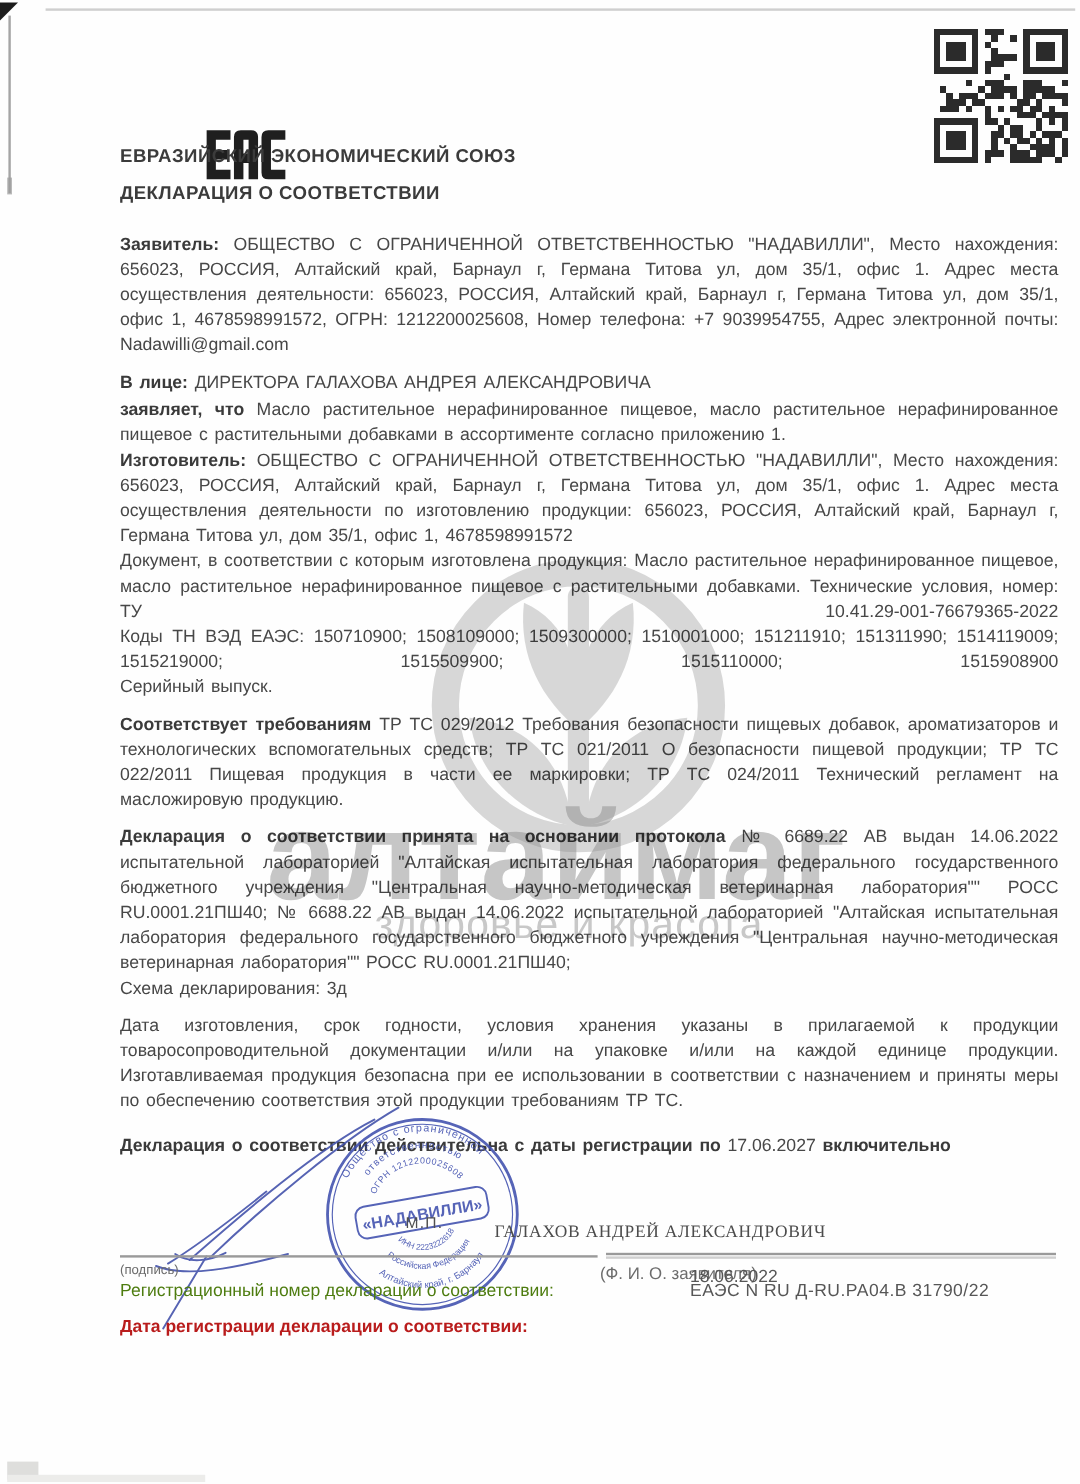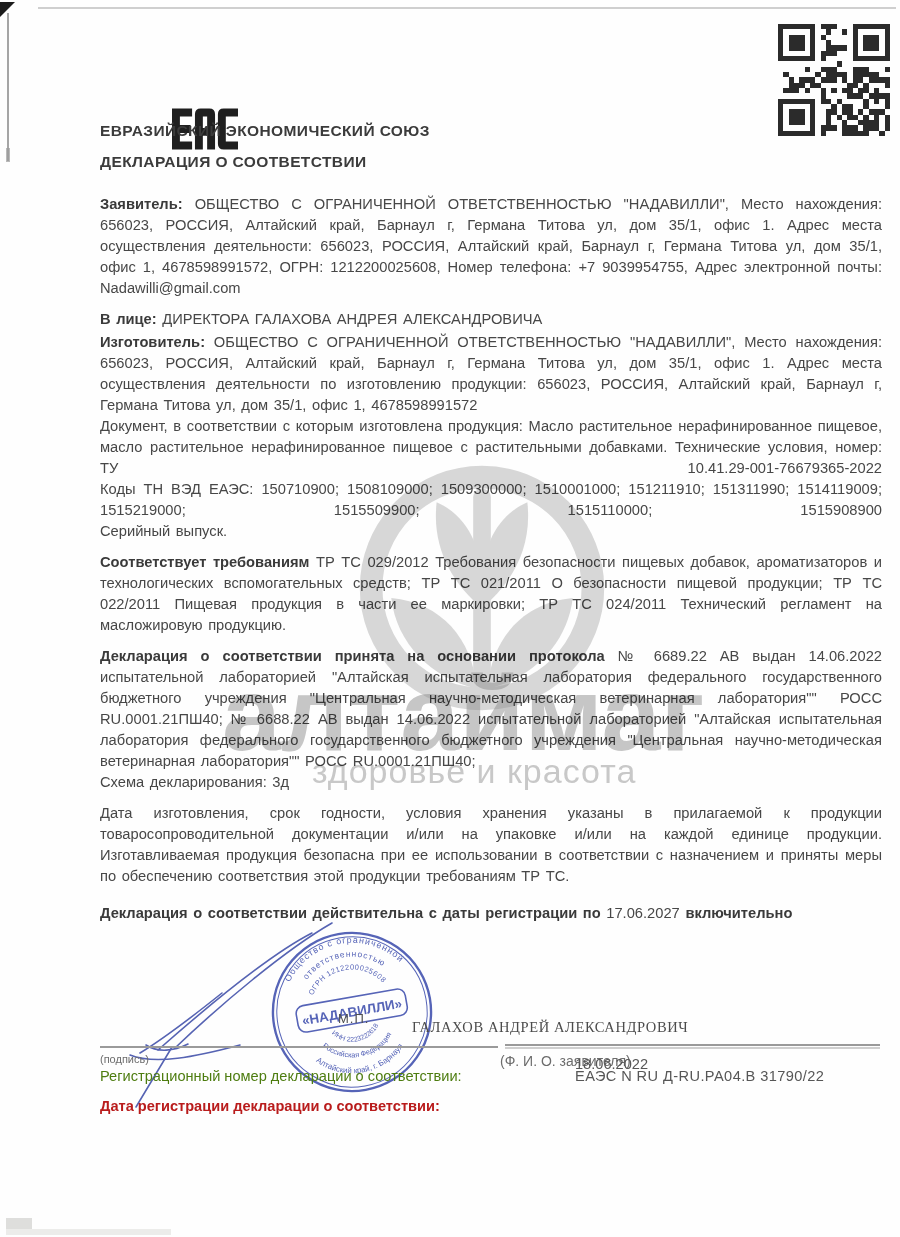--- a/index.html
+++ b/index.html
@@ -308,20 +308,21 @@
         <rect x="16" y="20" width="1" height="1"></rect>
         <rect x="19" y="20" width="1" height="1"></rect>
       </svg>
   </div>
 
   <div class="doc">
     <p><b>Заявитель:</b> <span>ОБЩЕСТВО С ОГРАНИЧЕННОЙ ОТВЕТСТВЕННОСТЬЮ "НАДАВИЛЛИ", Место нахождения: 656023, РОССИЯ, Алтайский край, Барнаул г, Германа Титова ул, дом 35/1, офис 1. Адрес места осуществления деятельности: 656023, РОССИЯ, Алтайский край, Барнаул г, Германа Титова ул, дом 35/1, офис 1, 4678598991572, ОГРН: 1212200025608, Номер телефона: +7 9039954755, Адрес электронной почты: Nadawilli@gmail.com</span></p>
 
     <p class="tight"><b>В лице:</b> <span>ДИРЕКТОРА ГАЛАХОВА АНДРЕЯ АЛЕКСАНДРОВИЧА</span></p>
 
+    <p class="nogap"><b>заявляет, что</b> <span>Масло растительное нерафинированное пищевое, масло растительное нерафинированное пищевое с растительными добавками в ассортименте согласно приложению 1.</span></p>
 
     <p><b>Изготовитель:</b> <span>ОБЩЕСТВО С ОГРАНИЧЕННОЙ ОТВЕТСТВЕННОСТЬЮ "НАДАВИЛЛИ", Место нахождения: 656023, РОССИЯ, Алтайский край, Барнаул г, Германа Титова ул, дом 35/1, офис 1. Адрес места осуществления деятельности по изготовлению продукции: 656023, РОССИЯ, Алтайский край, Барнаул г, Германа Титова ул, дом 35/1, офис 1, 4678598991572</span>
       <span class="stretch">Документ, в соответствии с которым изготовлена продукция: Масло растительное нерафинированное пищевое, масло растительное нерафинированное пищевое с растительными добавками. Технические условия, номер: ТУ 10.41.29-001-76679365-2022</span>
       <span class="stretch">Коды ТН ВЭД ЕАЭС: 150710900; 1508109000; 1509300000; 1510001000; 151211910; 151311990; 1514119009; 1515219000; 1515509900; 1515110000; 1515908900</span>
       <span class="blockline">Серийный выпуск.</span>
     </p>
 
     <p><b>Соответствует требованиям</b> <span>ТР ТС 029/2012 Требования безопасности пищевых добавок, ароматизаторов и технологических вспомогательных средств; ТР ТС 021/2011 О безопасности пищевой продукции; ТР ТС 022/2011 Пищевая продукция в части ее маркировки; ТР ТС 024/2011 Технический регламент на масложировую продукцию.</span></p>
 
     <p class="nogap"><b>Декларация о соответствии принята на основании протокола</b> <span>№ 6689.22 АВ выдан 14.06.2022 испытательной лабораторией "Алтайская испытательная лаборатория федерального государственного бюджетного учреждения "Центральная научно-методическая ветеринарная лаборатория"" РОСС RU.0001.21ПШ40; № 6688.22 АВ выдан 14.06.2022 испытательной лабораторией "Алтайская испытательная лаборатория федерального государственного бюджетного учреждения "Центральная научно-методическая ветеринарная лаборатория"" РОСС RU.0001.21ПШ40;</span></p>

